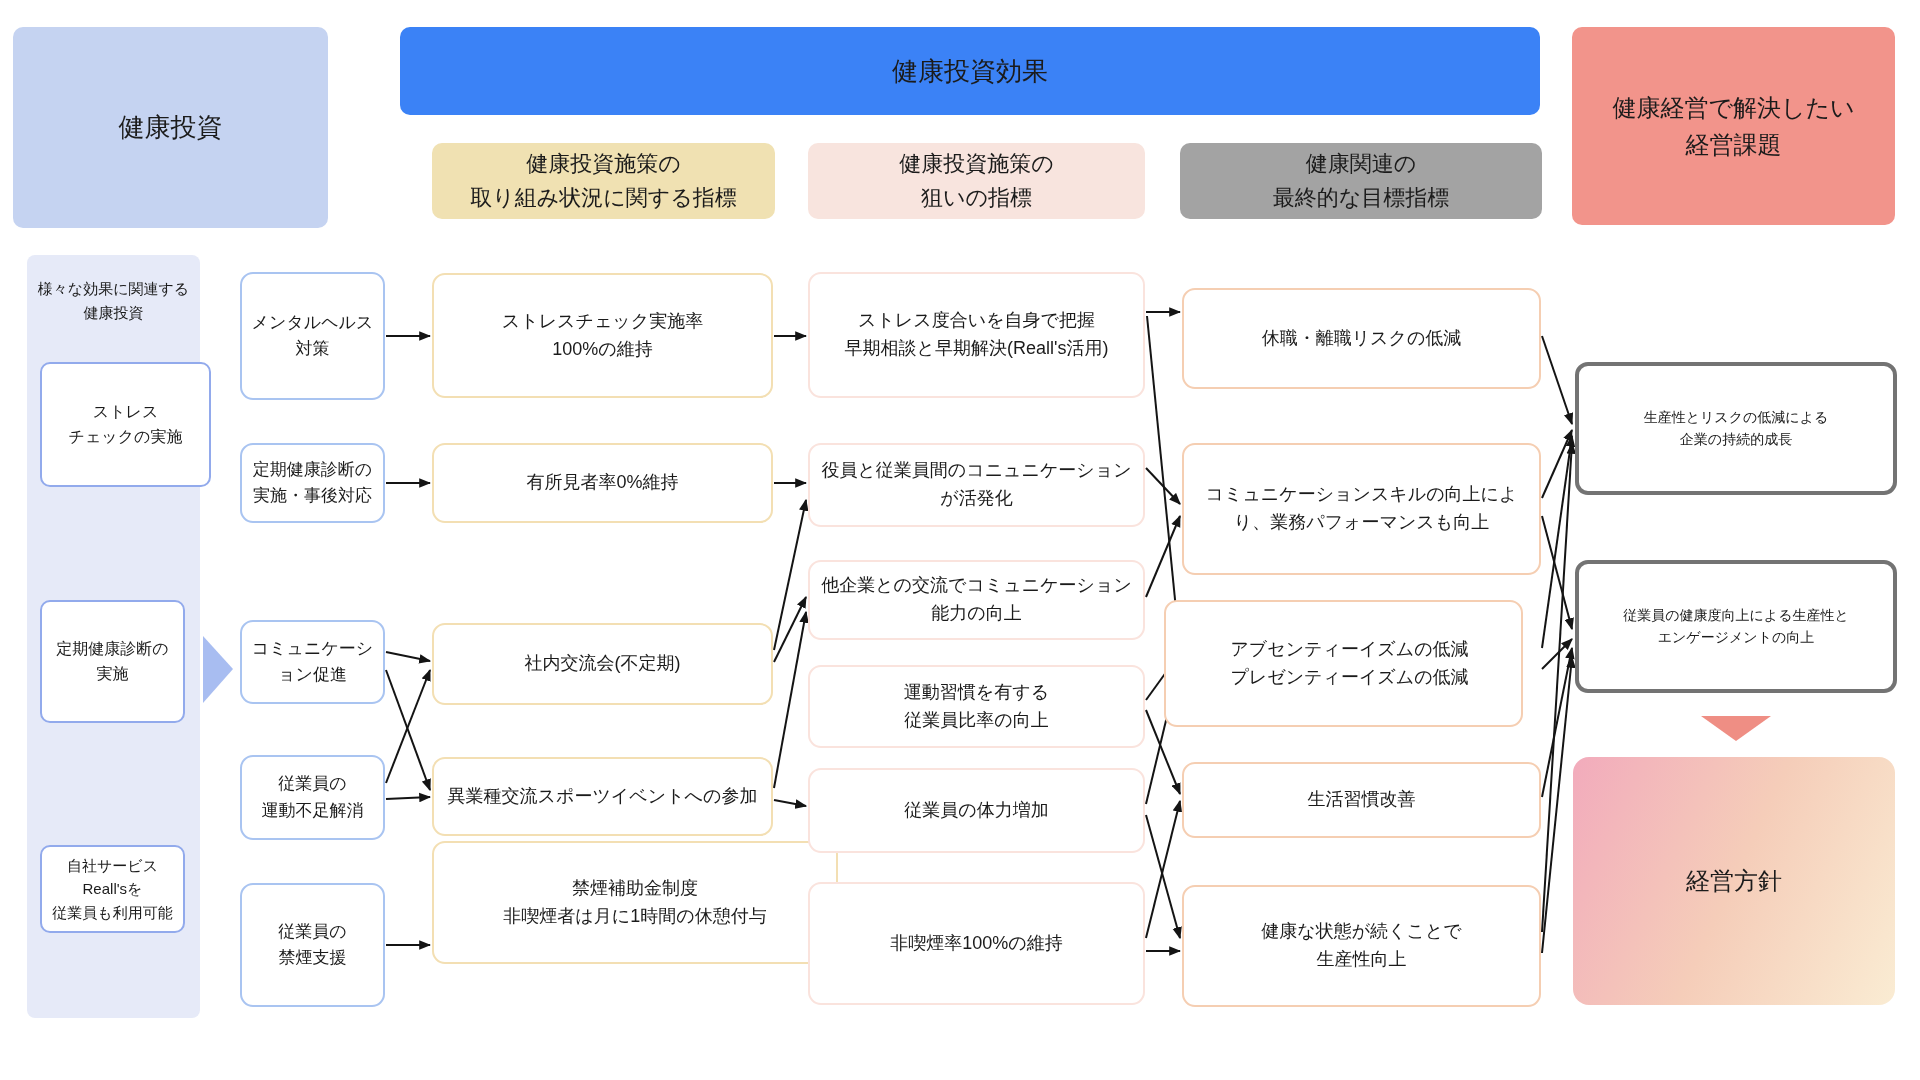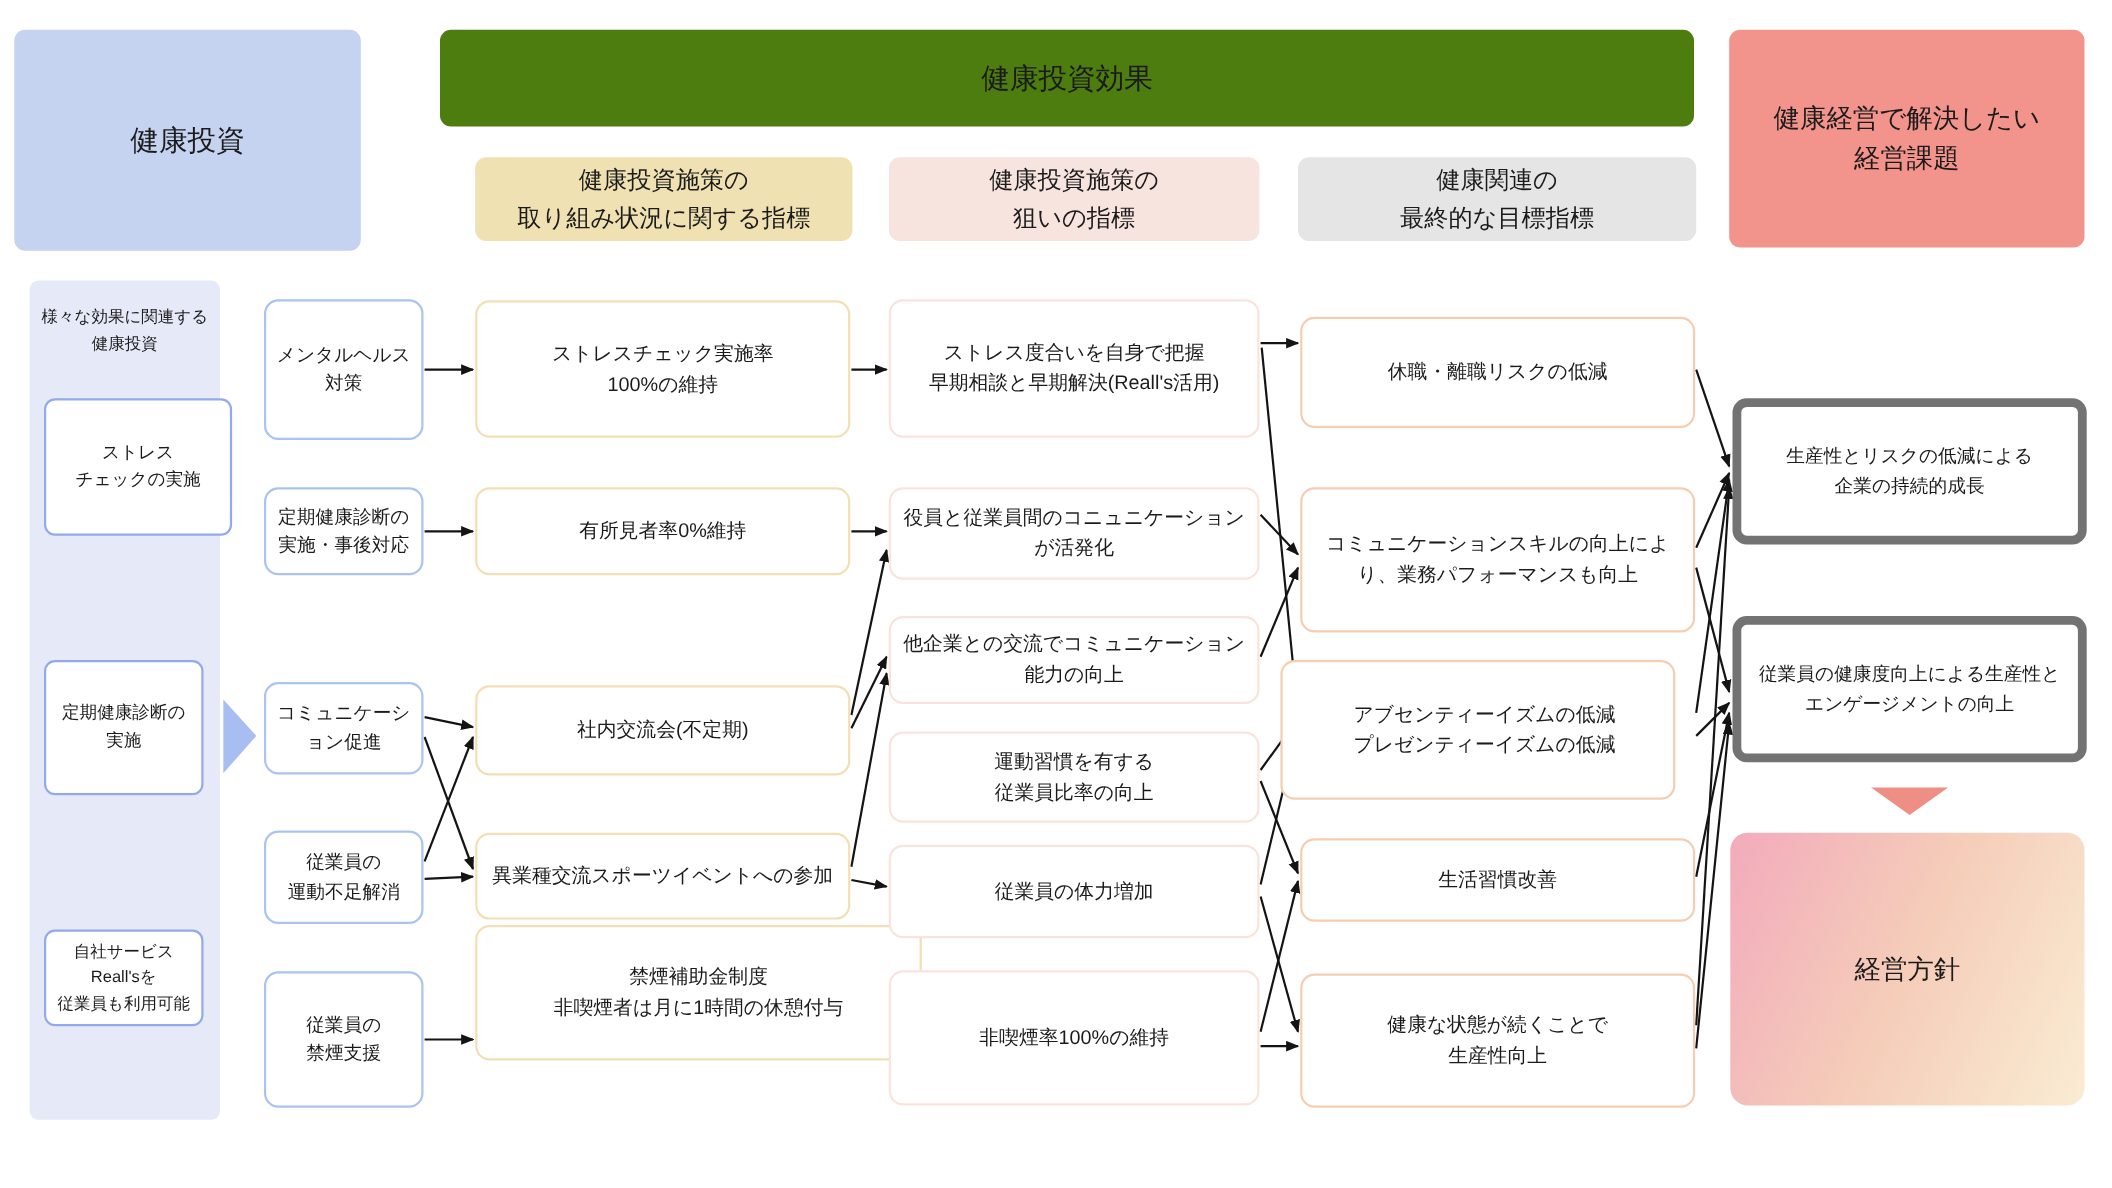--- a/index.html
+++ b/index.html
@@ -7,21 +7,21 @@
        font-family:"Liberation Sans","DejaVu Sans",sans-serif;color:#1b1b1b;}
   .hdr,.node{position:absolute;box-sizing:border-box;display:flex;align-items:center;justify-content:center;
        text-align:center;white-space:pre-line;z-index:2;line-height:1.55;}
   .hdr{border-radius:10px;}
   .node{background:#ffffff;border-radius:13px;padding:2px 4px;}
   .c1{border:2.5px solid #92aaec;font-size:16px;border-radius:10px;}
   .c2{border:2.5px solid #a9c4f1;font-size:17px;}
   .c3{border:2.5px solid #f3dfb3;font-size:18px;}
   .c4{border:2.5px solid #fae3dd;font-size:18px;}
   .c5{border:2.5px solid #f5ceb2;font-size:18px;}
-  .cr{border:8px solid #737373;font-size:17px;}
+  .cr{border:4px solid #737373;font-size:14px;}
   #left-panel{position:absolute;left:27px;top:255px;width:173px;height:763px;background:#e6eaf8;border-radius:8px;z-index:0;}
   #panel-label{position:absolute;left:27px;top:270px;width:173px;height:62px;display:flex;align-items:center;justify-content:center;
        text-align:center;white-space:pre-line;font-size:15px;z-index:2;line-height:1.6;}
   #edges{position:absolute;left:0;top:0;z-index:1;pointer-events:none;}
   .edge{stroke:#141414;stroke-width:2;fill:none;}
   #policy-box{position:absolute;left:1573px;top:757px;width:322px;height:248px;border-radius:16px;z-index:2;
        background:linear-gradient(115deg,#f2abbc 0%,#f5cdb9 50%,#faecd3 100%);
        display:flex;flex-direction:column;align-items:center;justify-content:center;gap:44px;text-align:center;white-space:pre-line;}
   .policy-title{font-size:24px;}
   .policy-slogan{font-size:25px;font-weight:bold;line-height:1.6;}
@@ -65,26 +65,26 @@
     <line x1="1542" y1="498" x2="1572" y2="430" class="edge" marker-end="url(#arw)"></line>
     <line x1="1542" y1="516" x2="1572" y2="629" class="edge" marker-end="url(#arw)"></line>
     <line x1="1542" y1="648" x2="1572" y2="436" class="edge" marker-end="url(#arw)"></line>
     <line x1="1542" y1="669" x2="1572" y2="639" class="edge" marker-end="url(#arw)"></line>
     <line x1="1542" y1="797" x2="1572" y2="648" class="edge" marker-end="url(#arw)"></line>
     <line x1="1542" y1="932" x2="1572" y2="443" class="edge" marker-end="url(#arw)"></line>
     <line x1="1542" y1="953" x2="1572" y2="657" class="edge" marker-end="url(#arw)"></line>
   </svg>
 
 <div class="hdr" style="left:13px;top:27px;width:315px;height:201px;background:#c5d3f1;font-size:26px;">健康投資</div>
-<div class="hdr" style="left:400px;top:27px;width:1140px;height:88px;background:#4d7c0f;font-size:26px;">健康投資効果</div>
+<div class="hdr" style="left:400px;top:27px;width:1140px;height:88px;background:#3b82f6;font-size:26px;">健康投資効果</div>
 <div class="hdr" style="left:432px;top:143px;width:343px;height:76px;background:#f0e1b2;font-size:22px;">健康投資施策の
 取り組み状況に関する指標</div>
 <div class="hdr" style="left:808px;top:143px;width:337px;height:76px;background:#f8e4de;font-size:22px;">健康投資施策の
 狙いの指標</div>
-<div class="hdr" style="left:1180px;top:143px;width:362px;height:76px;background:#e5e5e5;font-size:22px;">健康関連の
+<div class="hdr" style="left:1180px;top:143px;width:362px;height:76px;background:#a3a3a3;font-size:22px;">健康関連の
 最終的な目標指標</div>
 <div class="hdr" style="left:1572px;top:27px;width:323px;height:198px;background:#f2948b;font-size:24px;">健康経営で解決したい
 経営課題</div>
 
 <div id="left-panel"></div>
 <div id="panel-label">様々な効果に関連する
 健康投資</div>
 <div class="node c1" style="left:40px;top:362px;width:171px;height:125px;">ストレス
 チェックの実施</div>
 <div class="node c1" style="left:40px;top:600px;width:145px;height:123px;">定期健康診断の

